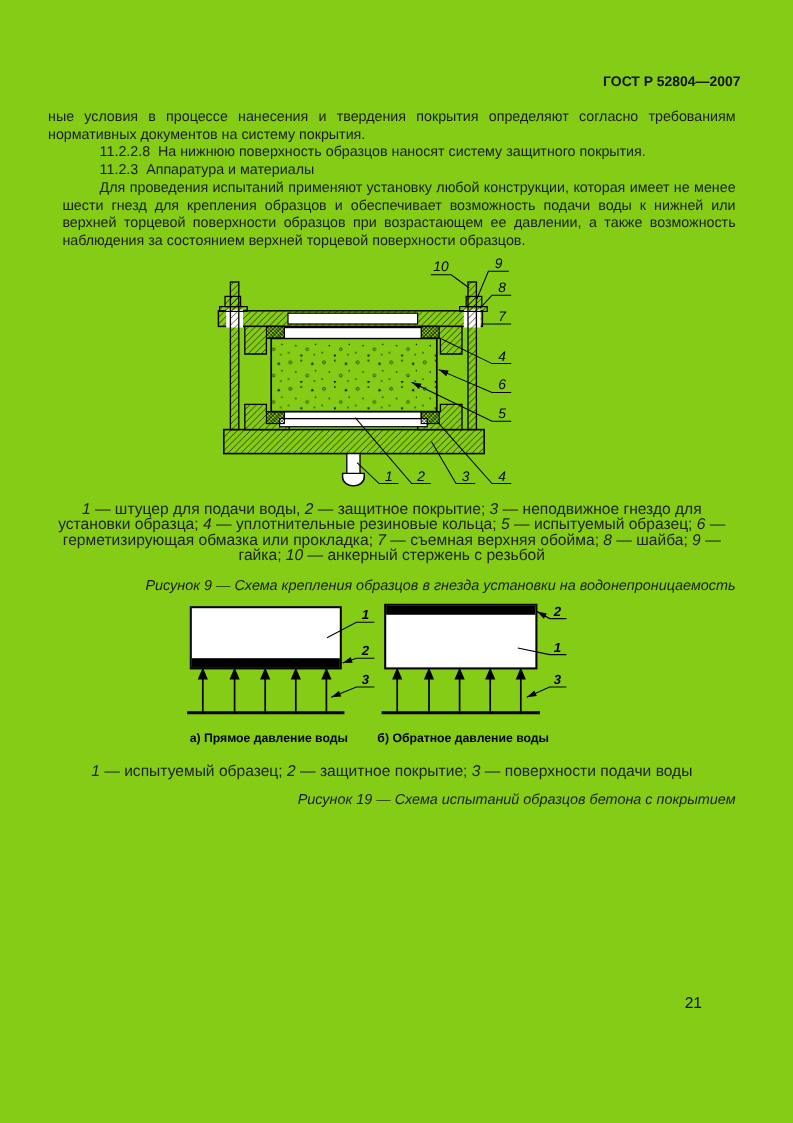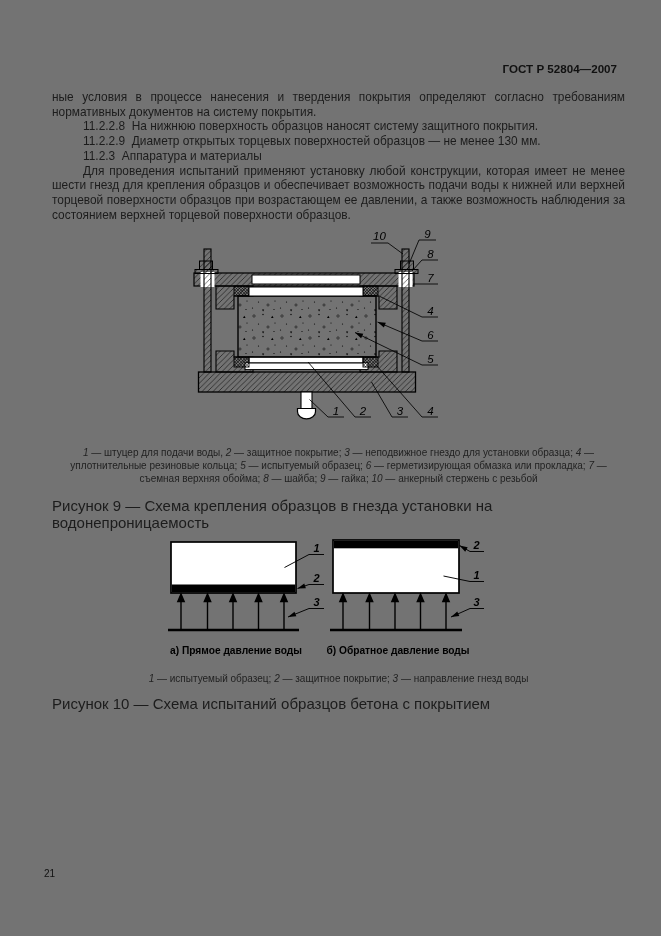--- a/index.html
+++ b/index.html
@@ -1,56 +1,55 @@
 <!DOCTYPE html>
 <html><head>
 <meta charset="utf-8">
 <style>
   html,body { margin:0; padding:0; background:#ffffff; }
   .page {
-    position:relative; width:661px; height:936px; background:#737373;
+    position:relative; width:661px; height:936px; background:#84cc16;
     font-family:"Liberation Sans", sans-serif; color:#1c1c1c; overflow:hidden;
   }
   .doc-header {
     position:absolute; top:62px; left:44px; right:44px;
     text-align:right; font-weight:bold; font-size:11.6px; color:#111;
   }
-  .content { position:absolute; top:90px; left:52px; width:573px; }
+  .content { position:absolute; top:90px; left:40px; width:573px; }
   .content p { margin:0; font-size:11.9px; line-height:14.7px; text-align:justify; hyphens:manual; }
-  p.ind  { text-indent:31px; }
+  p.ind  { text-indent:31px;margin-left:12px; }
   p.bold { font-weight:normal; }
   .figwrap { text-align:center; }
   .fig9svg { display:block; margin:2px auto 0; }
   .fig10svg { display:block; margin:6px auto 0; }
-  .legend { font-size:10px; line-height:13px; text-align:center; margin:22px auto 0; width:573px; color:#222; }
+  .legend { font-size:13px; line-height:13px; text-align:center; margin:7px auto 0; width:573px; color:#222; }
   .legend .n { font-style:italic; }
   .legend10 { margin-top:13px; }
-  .caption { font-size:15px; text-align:left; margin-top:12px; color:#1c1c1c; }
+  .caption { font-size:12px; text-align:right; margin-top:12px; color:#1c1c1c;font-style:italic; }
   .caption10 { margin-top:10px; }
   .p-after-fig { margin-top:18px !important; }
   .pageno {
-    position:absolute; top:868px; left:44px; right:76px;
-    font-size:10px; color:#111;
+    position:absolute; top:828px; left:44px; right:76px;
+    text-align:right; font-size:13px; color:#111;
   }
   svg text { font-family:"Liberation Sans", sans-serif; }
   .co text { font-size:11.5px; font-style:italic; fill:#000; }
   .co10 text { font-size:11px; font-style:italic; font-weight:bold; fill:#000; }
   .sublabel { font-size:10.2px; font-weight:bold; fill:#000; }
 </style>
 </head>
 <body>
 
 <div class="page">
 
   <div class="doc-header">ГОСТ Р 52804—2007</div>
 
   <div class="content">
     <p class="plain">ные условия в процессе нанесения и твердения покрытия определяют согласно требованиям нормативных документов на систему покрытия.</p>
     <p class="ind">11.2.2.8&nbsp; На нижнюю поверхность образцов наносят систему защитного покрытия.</p>
-    <p class="ind">11.2.2.9&nbsp; Диаметр открытых торцевых поверхностей образцов — не менее 130 мм.</p>
     <p class="ind bold">11.2.3&nbsp; Аппаратура и материалы</p>
     <p class="ind">Для проведения испытаний применяют установку любой конструкции, которая имеет не менее шес­ти гнезд для крепления образцов и обеспечивает возможность подачи воды к нижней или верхней торце­вой поверхности образцов при возрастающем ее давлении, а также возможность наблюдения за состоянием верхней торцевой поверхности образцов.</p>
 
     <div class="figwrap">
       <svg class="fig9svg" viewBox="0 0 345 200" width="345" height="200">
         <defs>
           <pattern id="h45" patternUnits="userSpaceOnUse" width="5.5" height="5.5">
             <path d="M-1.4,1.4 L1.4,-1.4 M0,5.5 L5.5,0 M4.1,6.9 L6.9,4.1" stroke="#000" stroke-width="0.55" fill="none"></path>
           </pattern>
           <pattern id="xh" patternUnits="userSpaceOnUse" width="3" height="3">
@@ -201,20 +200,20 @@
           <text x="310.5" y="42">1</text>
           <text x="310.5" y="69">3</text>
         </g>
         <text class="sublabel" x="70" y="117" text-anchor="middle">а) Прямое давление воды</text>
         <text class="sublabel" x="232" y="117" text-anchor="middle">б) Обратное давление воды</text>
       </svg>
 
       <div class="legend legend10">
         <span><span class="n">1</span><span> — испытуемый образец; </span></span>
         <span><span class="n">2</span><span> — защитное покрытие; </span></span>
-        <span><span class="n">3</span><span> — направление гнезд воды</span></span>
+        <span><span class="n">3</span><span> — поверхности подачи воды</span></span>
       </div>
-      <div class="caption caption10">Рисунок 10 — Схема испытаний образцов бетона с покрытием</div>
+      <div class="caption caption10">Рисунок 19 — Схема испытаний образцов бетона с покрытием</div>
     </div>
   </div>
 
   <div class="pageno">21</div>
 </div>
 
 </body></html>

